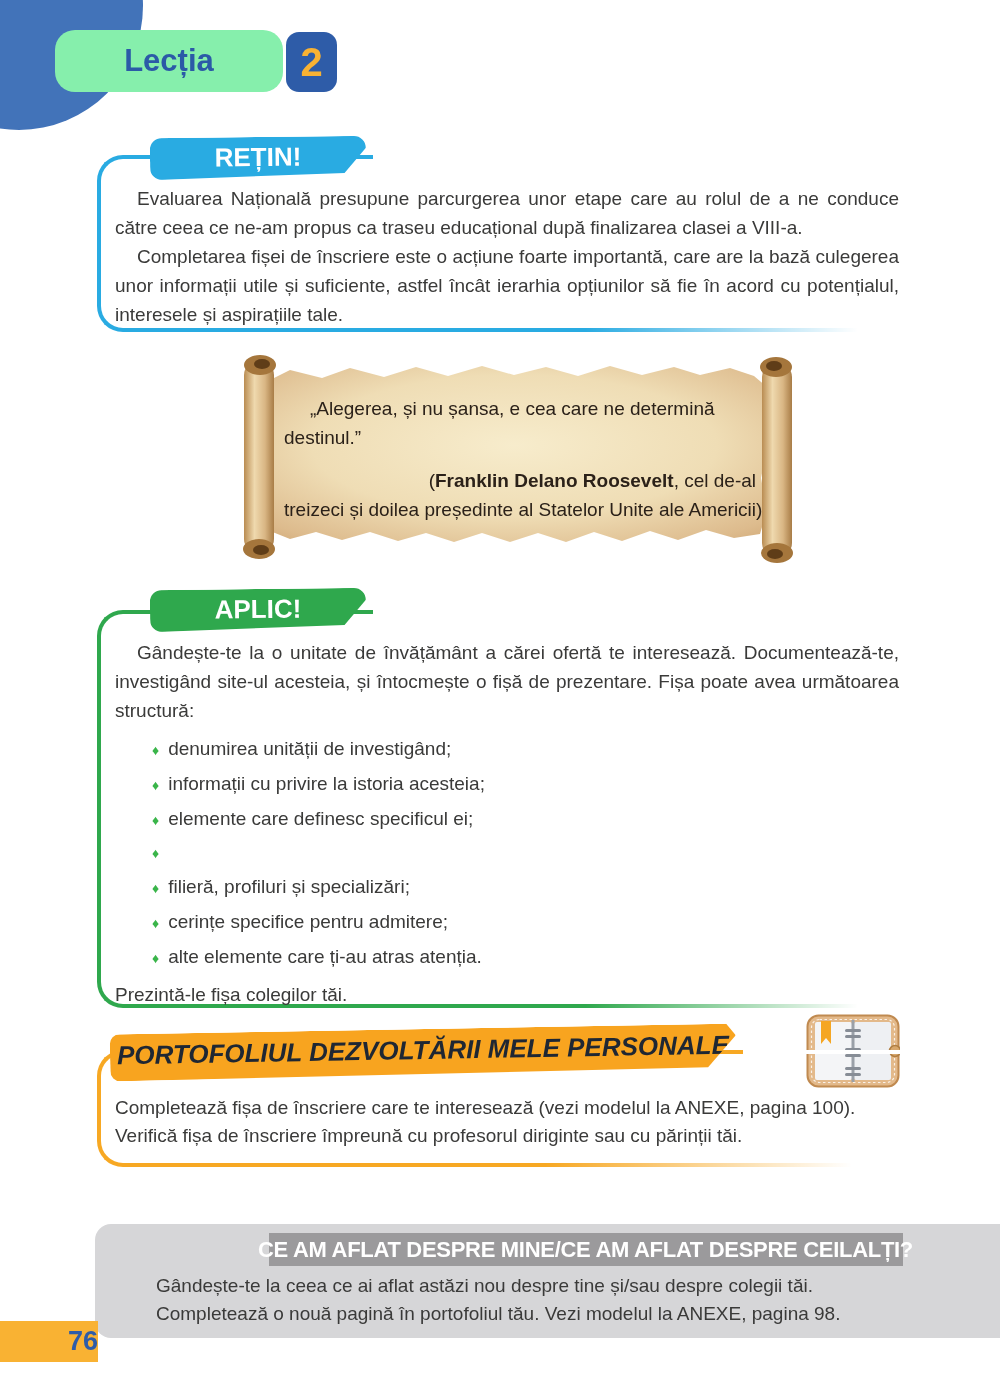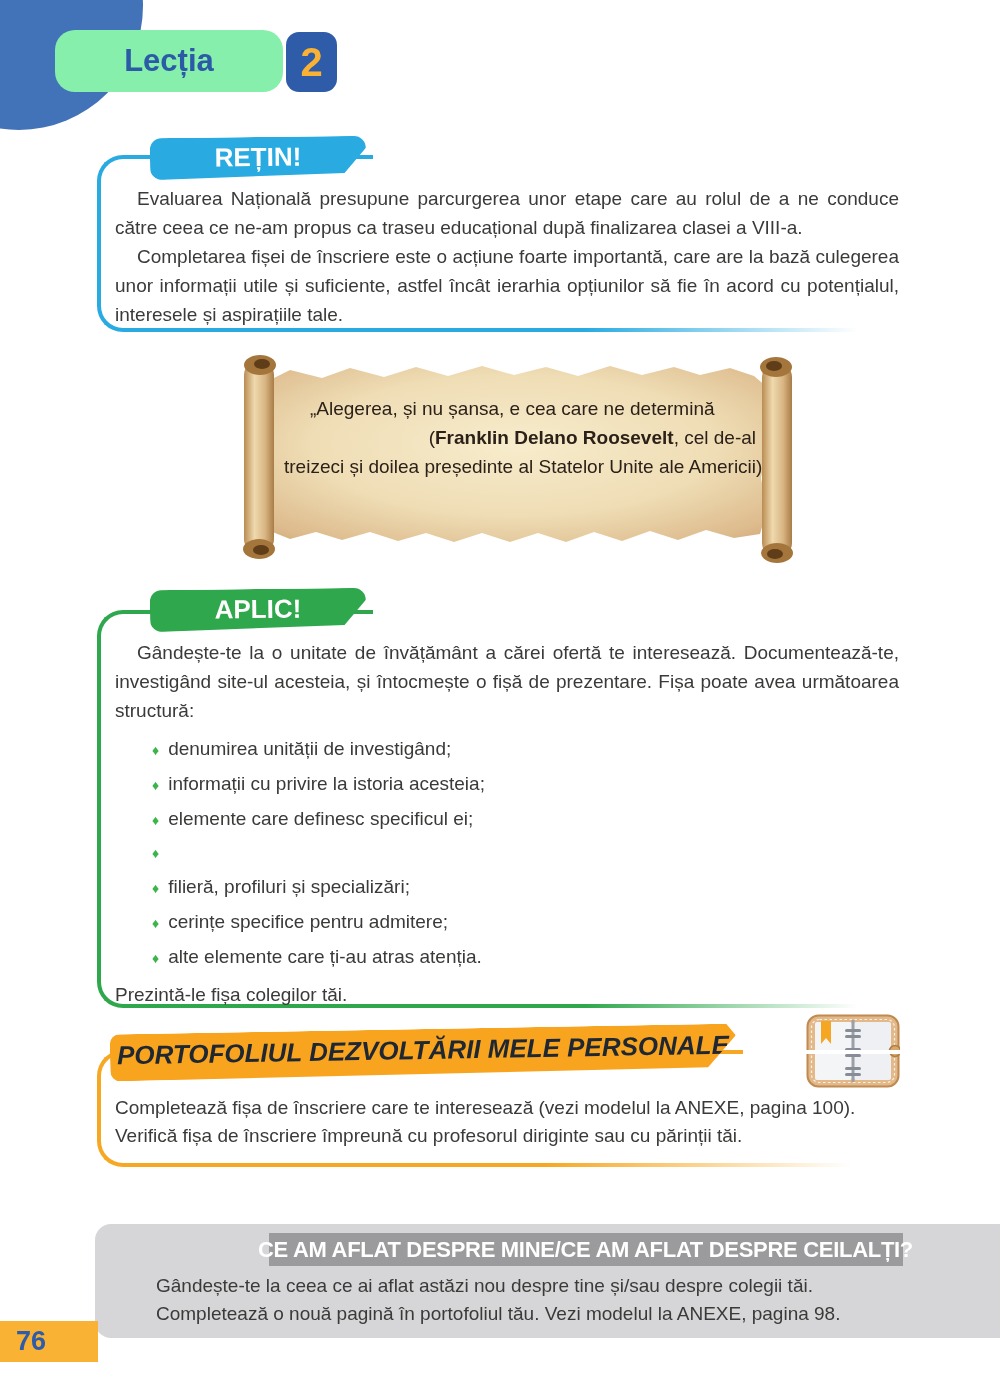--- a/index.html
+++ b/index.html
@@ -52,38 +52,38 @@
   .aplic-outro{margin:9px 0 0;font-size:19px;line-height:28px;padding-left:14px;}
   .portfolio-body{padding:40px 5px 0 14px;font-size:19px;line-height:28px;}
   .portfolio-body div{white-space:nowrap;}
 
   
   .scroll{position:absolute;left:238px;top:348px;width:560px;height:218px;}
   .scroll svg{position:absolute;left:0;top:0;}
   .scroll-text{position:absolute;left:46px;width:472px;top:46px;color:#2b2119;
         font-size:19px;line-height:29px;}
   .scroll-text .q1{text-indent:26px;white-space:nowrap;}
-  .scroll-text .attrib{text-align:right;white-space:nowrap;}
+  .scroll-text .attrib{margin-top:14px;text-align:right;white-space:nowrap;}
   .scroll-text b{font-weight:700;}
 
   
   .binder{position:absolute;left:806px;top:1014px;}
 
   
   .reflect-box{position:absolute;left:95px;top:1224px;width:981px;height:114px;
         background:#d6d6d8;border-radius:16px;}
   .reflect-band{margin:9px auto 0;width:634px;height:33px;background:#9b9a9c;
         display:flex;align-items:center;justify-content:center;}
   .reflect-band span{color:#fff;font-weight:700;font-size:22px;letter-spacing:-0.3px;white-space:nowrap;}
   .reflect-body{padding:6px 24px 0;font-size:19px;line-height:28px;color:#3a3a39;}
   .reflect-body div{white-space:nowrap;margin-left:37px;}
 
   
   .page-num{position:absolute;left:0;top:1321px;width:98px;height:41px;background:#f9b233;
-        display:flex;align-items:center;justify-content:flex-start;box-sizing:border-box;
+        display:flex;align-items:center;justify-content:flex-end;box-sizing:border-box;
         padding-left:16px;}
   .page-num span{color:#2e5ca8;font-weight:700;font-size:27px;}
 </style>
 </head>
 <body>
 
 <div class="page">
 
   <div class="blob"></div>
 
@@ -133,20 +133,21 @@
       <g>
         <rect x="524" y="16" width="30" height="192" rx="13" fill="url(#rollg)"></rect>
         <ellipse cx="538" cy="19" rx="16" ry="10" fill="#a5763c"></ellipse>
         <ellipse cx="536" cy="18" rx="8" ry="5" fill="#5f3d18"></ellipse>
         <ellipse cx="539" cy="205" rx="16" ry="10" fill="#a5763c"></ellipse>
         <ellipse cx="537" cy="206" rx="8" ry="5" fill="#5f3d18"></ellipse>
       </g>
     </svg>
     <div class="scroll-text">
       <div class="q1">„Alegerea, și nu șansa, e cea care ne determină</div>
+      <div>destinul.”</div>
       <div class="attrib"><span>(</span><b>Franklin Delano Roosevelt</b><span>, cel de-al</span></div>
       <div class="attrib" style="margin-top:0">treizeci și doilea președinte al Statelor Unite ale Americii)</div>
     </div>
   </div>
 
   <div class="banner banner-aplic">
     <span>APLIC!</span>
   </div>
   <div class="callout aplic-box">
     <div class="cover-top" style="left:272px"></div>

